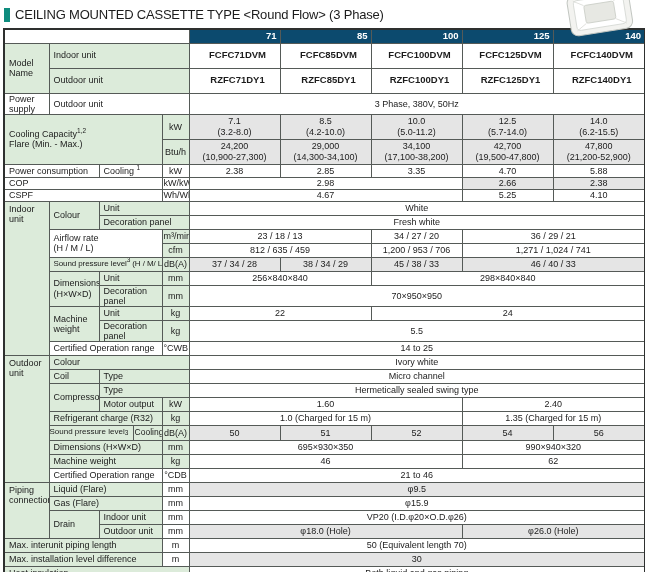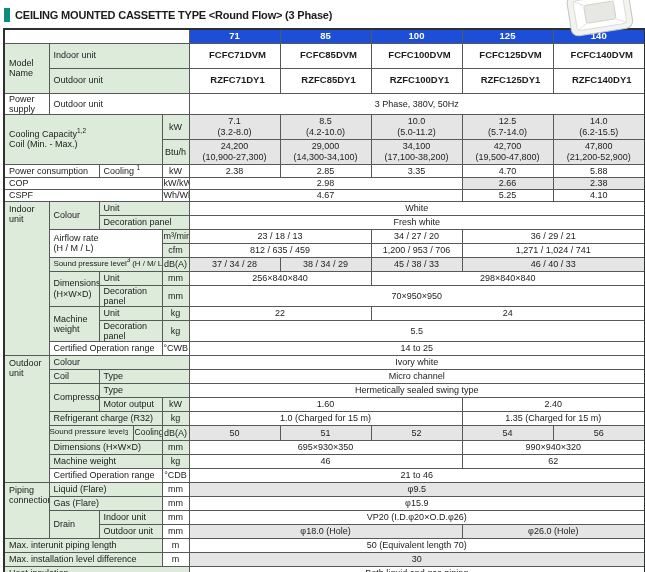--- a/index.html
+++ b/index.html
@@ -4,34 +4,34 @@
 <style>
   * { box-sizing: border-box; }
   html,body { margin:0; padding:0; }
   body {
     width:645px; height:572px; background:#ffffff; overflow:hidden;
     font-family:"Liberation Sans", sans-serif; color:#1c1c1c; position:relative;
   }
   .page { padding:4px 2px 0 2px; }
   .title-row { display:flex; align-items:center; margin:2px 0 5px 2px; height:17px; }
   .title-bar { width:6px; height:14px; background:#0e8c7e; margin-right:5px; flex:none; }
-  .title-text { font-size:11px; font-weight:bold; letter-spacing:-0.2px; white-space:nowrap; }
+  .title-text { font-size:13px; font-weight:normal; letter-spacing:-0.2px; white-space:nowrap; }
 
   .unit-img { position:absolute; top:-12px; right:4px; width:80px; height:50px; }
 
   table { border-collapse:collapse; table-layout:fixed; width:641px; margin-left:1px;
           font-size:9px; line-height:1.12; }
   td { border:1px solid #555a57; padding:0 3px; text-align:center; vertical-align:middle;
        overflow:hidden; background:#ffffff; }
   table { border:2px solid #2e302f; }
   tr { height:14px; }
   tr.h25 { height:25px; }
   tr.h12 { height:12px;border-radius:8px; }
   tr.h13 { height:13px; }
-  td.th { background:#1d4ed8; color:#ffffff; font-weight:bold; font-size:9.5px; }
+  td.th { background:#0c4a6e; color:#ffffff; font-weight:bold; font-size:9.5px;text-align:right; }
   td.corner { background:#ffffff; border-top:1px solid #fff; border-left:1px solid #fff; }
   td.lab { background:#dcebda; text-align:left; padding-left:4px; }
   td.labw { background:#ffffff; text-align:left; padding-left:4px; }
   td.u { background:#dcebda; text-align:center; padding:0 1px; }
   td.uw { background:#ffffff; text-align:center; padding:0 1px; }
   td.tint { background:#e5e5e5; }
   td.top { vertical-align:top; padding-top:2px; }
   td.fz8 { font-size:8px; letter-spacing:-0.1px; }
   td.models { font-weight:bold; font-size:9.5px;padding-left:9px; }
   sup { font-size:6.5px; vertical-align:super; line-height:0; }
@@ -106,21 +106,21 @@
 
     <tr class="h12">
       <td class="labw">Power supply</td>
       <td class="labw" colspan="3">Outdoor unit</td>
       <td colspan="5">3 Phase, 380V, 50Hz</td>
     </tr>
 
     <tr class="h25">
       <td class="lab two" rowspan="2" colspan="3">
         <div><span>Cooling Capacity</span><sup>1,2</sup></div>
-        <div>Coil (Min. - Max.)</div>
+        <div>Flare (Min. - Max.)</div>
       </td>
       <td class="u">kW</td>
       <td class="tint two">
             <div>7.1</div>
             <div>(3.2-8.0)</div>
           </td>
       <td class="tint two">
             <div>8.5</div>
             <div>(4.2-10.0)</div>
           </td>

